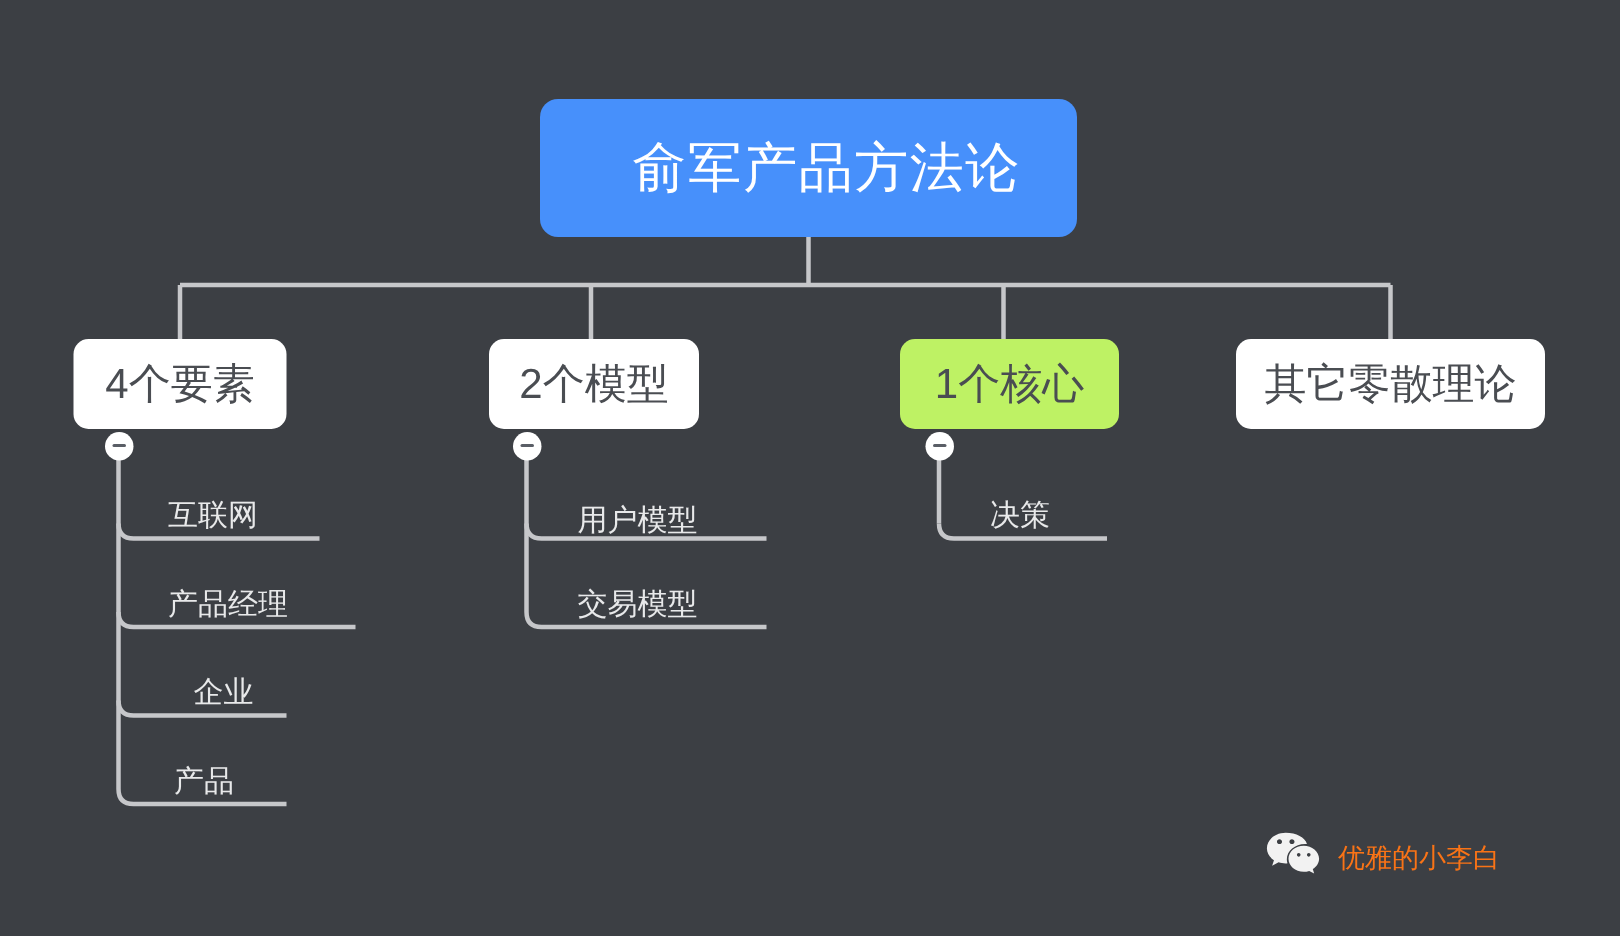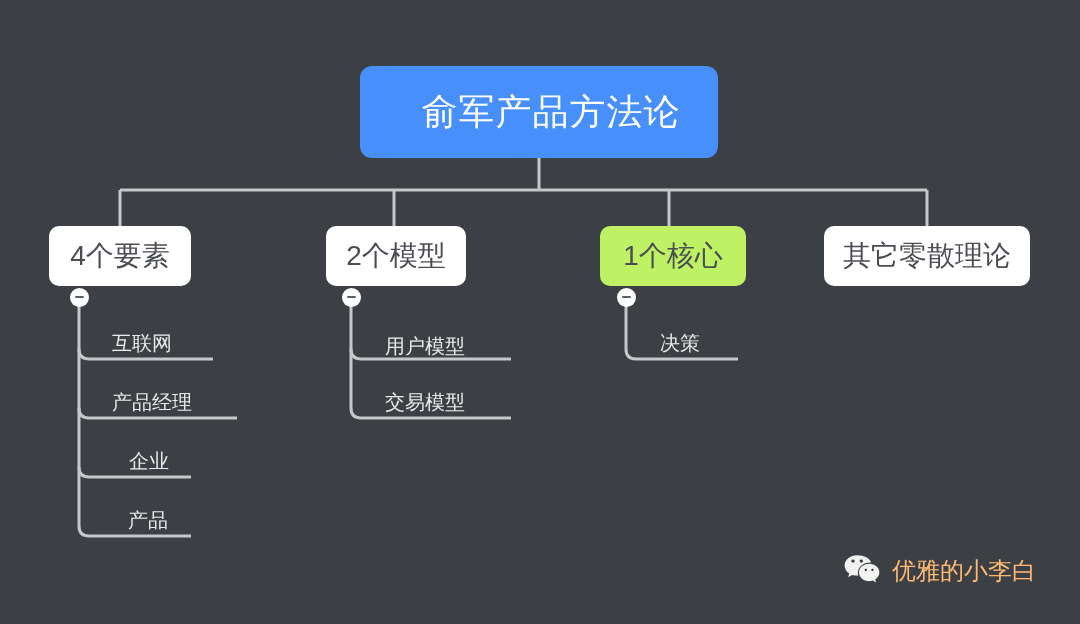--- a/index.html
+++ b/index.html
@@ -79,22 +79,22 @@
   }
 
   
   #watermark {
     position: absolute;
     display: flex;
     align-items: center;
     gap: 12px;
   }
   #watermark .wm-text {
-    color: #fdba74;
-    font-size: 24px;
+    color: #f97316;
+    font-size: 18px;
     white-space: nowrap;
   }
   .wechat-icon {
     display: block;
   }
 </style>
 </head>
 <body>
 
 <div id="canvas">
@@ -124,21 +124,21 @@
       </div>
       <div class="node branch" style="left: 49px; top: 226px; width: 142px; height: 60px; background: rgb(255, 255, 255); color: rgb(74, 77, 82);">
         <span>4个要素</span>
       </div>
       <div class="toggle" style="left: 69.5px; top: 287.5px;">
         <span class="minus"></span>
       </div>
       <div class="leaf" style="left: 112px; top: 330px;"><span>互联网</span></div>
       <div class="leaf" style="left: 112px; top: 389px;"><span>产品经理</span></div>
       <div class="leaf" style="left: 112px; top: 448px; margin-left: 17px;"><span>企业</span></div>
-      <div class="leaf" style="left: 128px; top: 507px;"><span>产品</span></div>
+      <div class="leaf" style="left: 116px; top: 507px;"><span>产品</span></div>
       <div class="node branch" style="left: 326px; top: 226px; width: 140px; height: 60px; background: rgb(255, 255, 255); color: rgb(74, 77, 82);">
         <span>2个模型</span>
       </div>
       <div class="toggle" style="left: 341.5px; top: 287.5px;">
         <span class="minus"></span>
       </div>
       <div class="leaf" style="left: 385px; top: 333px;"><span>用户模型</span></div>
       <div class="leaf" style="left: 385px; top: 389px; font-family: Liberation Mono, monospace;"><span>交易模型</span></div>
       <div class="node branch" style="left: 600px; top: 226px; width: 146px; height: 60px; background: #bef264; color: rgb(74, 77, 82);">
         <span>1个核心</span>

